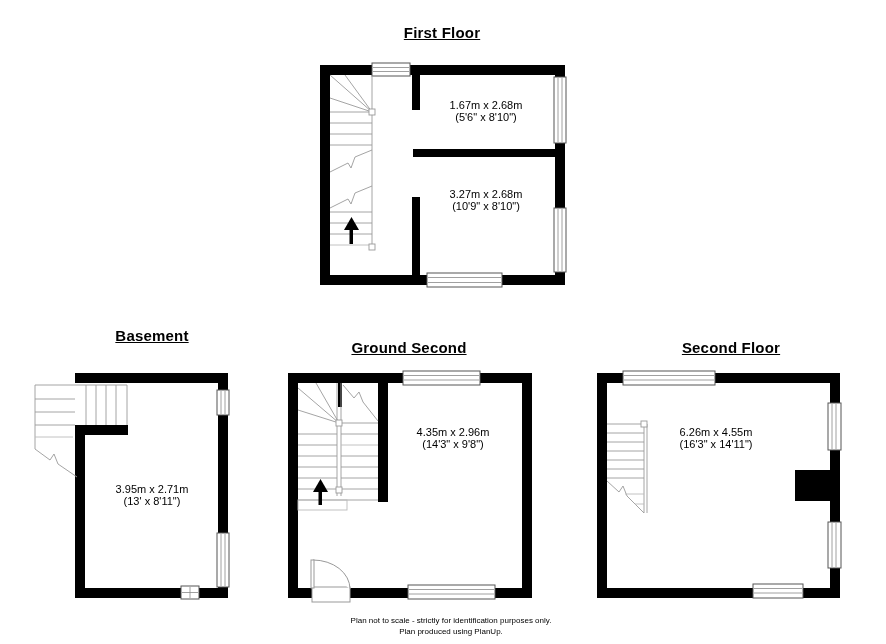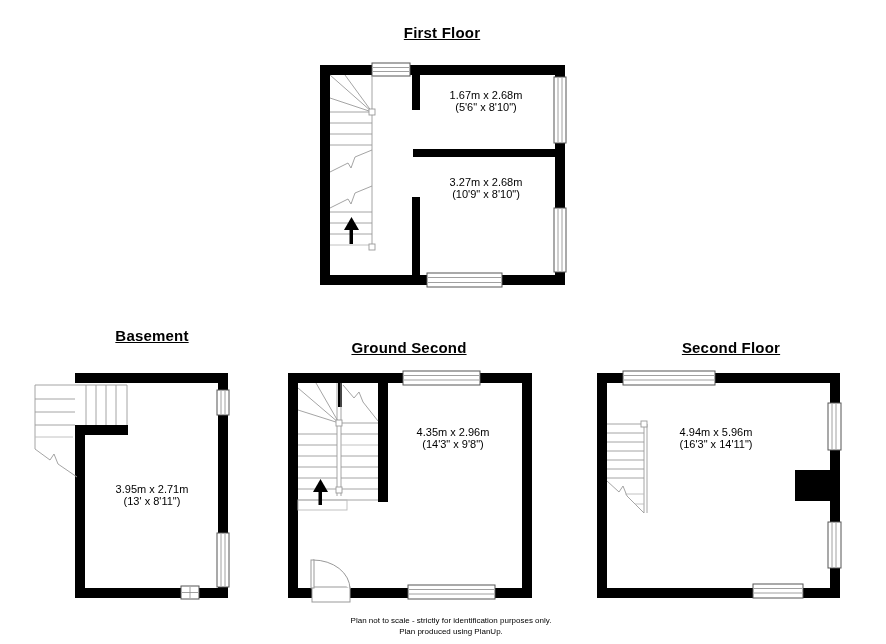--- a/index.html
+++ b/index.html
@@ -89,25 +89,25 @@
       <line class="stairlight" x1="15" y1="185" x2="57" y2="185"></line>
       <rect class="post" x="54" y="49" width="6" height="6"></rect>
       <rect class="post" x="54" y="184" width="6" height="6"></rect>
       <g>
         <rect class="arrow" x="34.5" y="169" width="3.5" height="15"></rect>
         <polygon class="arrow" points="29,170 44,170 36.5,157"></polygon>
       </g>
     </g>
   </svg>
 
-  <div class="room-label" style="left:486px;top:90px;">
+  <div class="room-label" style="left:486px;top:100px;">
     <div>1.67m x 2.68m</div>
     <div>(5'6" x 8'10")</div>
   </div>
-  <div class="room-label" style="left:486px;top:177px;">
+  <div class="room-label" style="left:486px;top:189px;">
     <div>3.27m x 2.68m</div>
     <div>(10'9" x 8'10")</div>
   </div>
 
   <div class="floor-title" style="left:152px;top:327px;">Basement</div>
 
   <svg class="plan-svg" style="left:30px;top:365px;" width="210" height="240" viewBox="0 0 210 240">
     <g>
       <rect class="wall" x="45" y="8" width="153" height="10"></rect>
       <rect class="wall" x="188" y="8" width="10" height="225"></rect>
@@ -260,21 +260,21 @@
       </g>
       <g>
         <rect class="win" x="158" y="216" width="50" height="14"></rect>
         <line class="winline" x1="159" y1="220.5" x2="207" y2="220.5"></line>
         <line class="winline" x1="159" y1="225" x2="207" y2="225"></line>
       </g>
     </g>
   </svg>
 
   <div class="room-label" style="left:716px;top:427px;">
-    <div>4.94m x 5.96m</div>
+    <div>6.26m x 4.55m</div>
     <div>(16'3" x 14'11")</div>
   </div>
 
   <div class="footer" style="top:616px;">
     <div>Plan not to scale - strictly for identification purposes only.</div>
     <div>Plan produced using PlanUp.</div>
   </div>
 
 </div>
 

